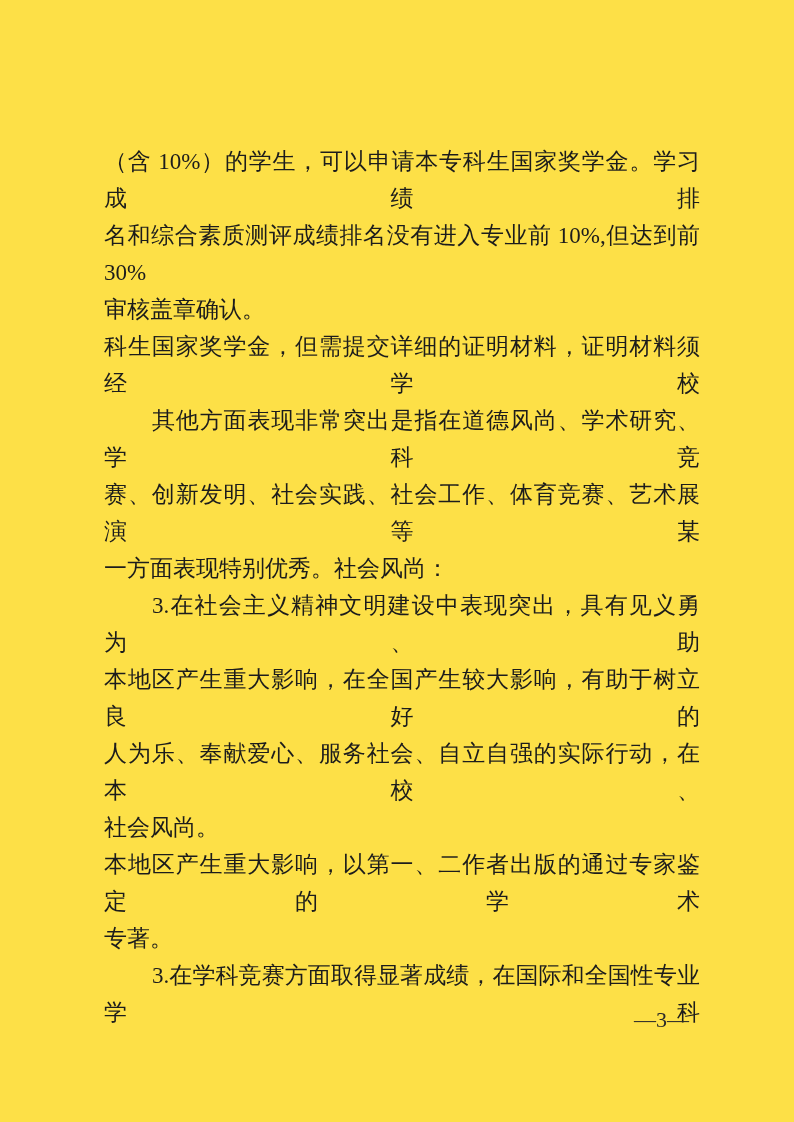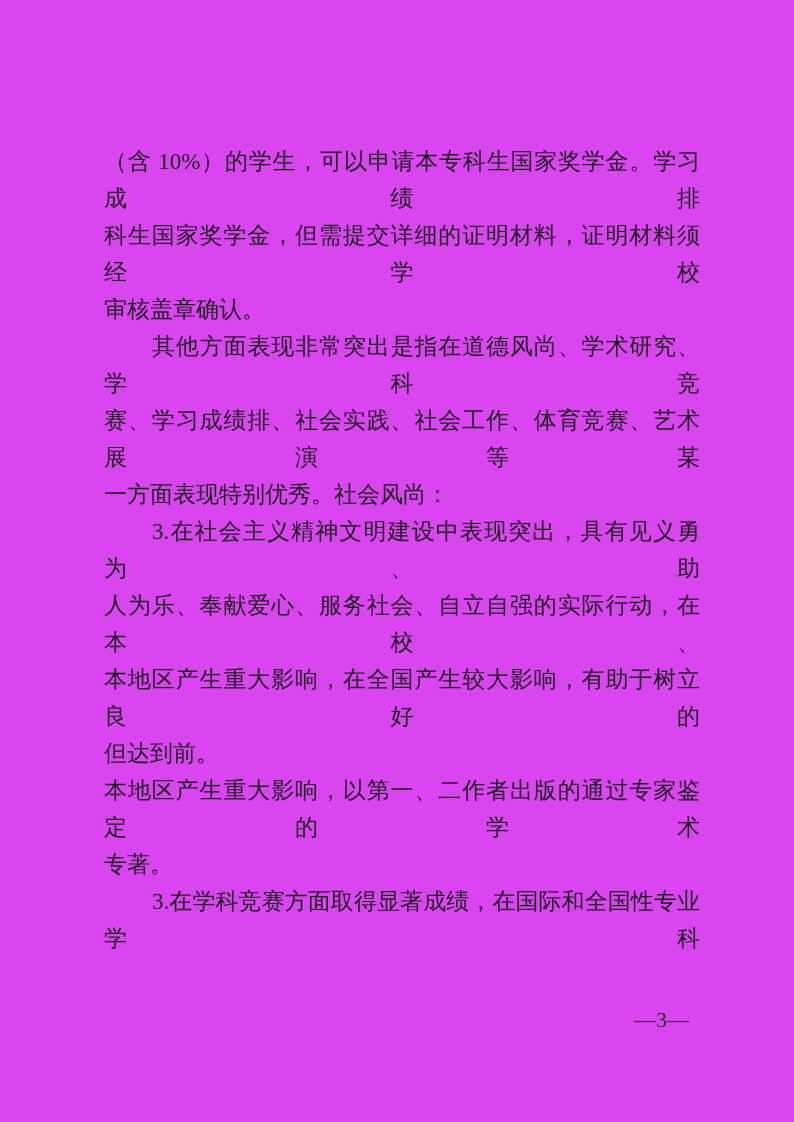--- a/index.html
+++ b/index.html
@@ -10,21 +10,21 @@
   body {
     width: 794px;
     height: 1122px;
     position: relative;
     overflow: hidden;
     font-family: "Liberation Serif", "DejaVu Serif", serif;
   }
   .page {
     position: absolute;
     inset: 0;
-    background: #d946ef;
+    background: #fde047;
   }
   .body-text {
     position: absolute;
     left: 104px;
     top: 143px;
     width: 596px;
     font-size: 23px;
     line-height: 37px;
     color: #1c1c1c;
     -webkit-font-smoothing: antialiased;
@@ -61,35 +61,36 @@
 </style>
 </head>
 <body>
 
 <div class="page">
 
   <div class="body-text">
 
     <div class="para">
       <div class="line">（含 10%）的学生，可以申请本专科生国家奖学金。学习成绩排</div>
+      <div class="line">名和综合素质测评成绩排名没有进入专业前 10%,但达到前 30%</div>
+      <div class="line short">审核盖章确认。</div>
       <div class="line">科生国家奖学金，但需提交详细的证明材料，证明材料须经学校</div>
-      <div class="line short">审核盖章确认。</div>
     </div>
 
     <div class="para">
       <div class="line first">其他方面表现非常突出是指在道德风尚、学术研究、学科竞</div>
-      <div class="line">赛、学习成绩排、社会实践、社会工作、体育竞赛、艺术展演等某</div>
+      <div class="line">赛、创新发明、社会实践、社会工作、体育竞赛、艺术展演等某</div>
       <div class="line short">一方面表现特别优秀。社会风尚：</div>
     </div>
 
     <div class="para">
       <div class="line first">3.在社会主义精神文明建设中表现突出，具有见义勇为、助</div>
+      <div class="line">本地区产生重大影响，在全国产生较大影响，有助于树立良好的</div>
       <div class="line">人为乐、奉献爱心、服务社会、自立自强的实际行动，在本校、</div>
-      <div class="line">本地区产生重大影响，在全国产生较大影响，有助于树立良好的</div>
-      <div class="line short">但达到前。</div>
+      <div class="line short">社会风尚。</div>
     </div>
 
     <div class="para">
       <div class="line">本地区产生重大影响，以第一、二作者出版的通过专家鉴定的学术</div>
       <div class="line short">专著。</div>
     </div>
 
     <div class="para">
       <div class="line first">3.在学科竞赛方面取得显著成绩，在国际和全国性专业学科</div>
 

